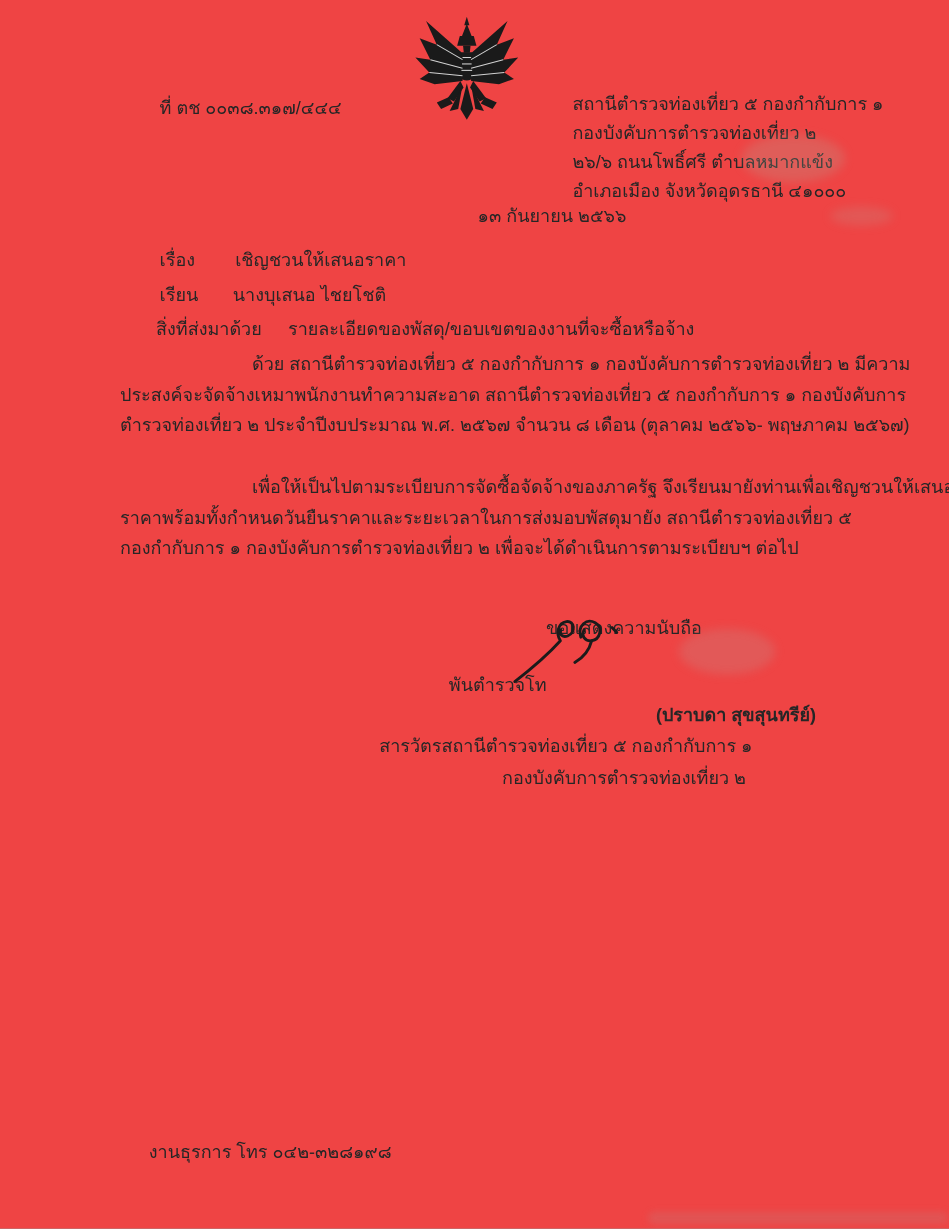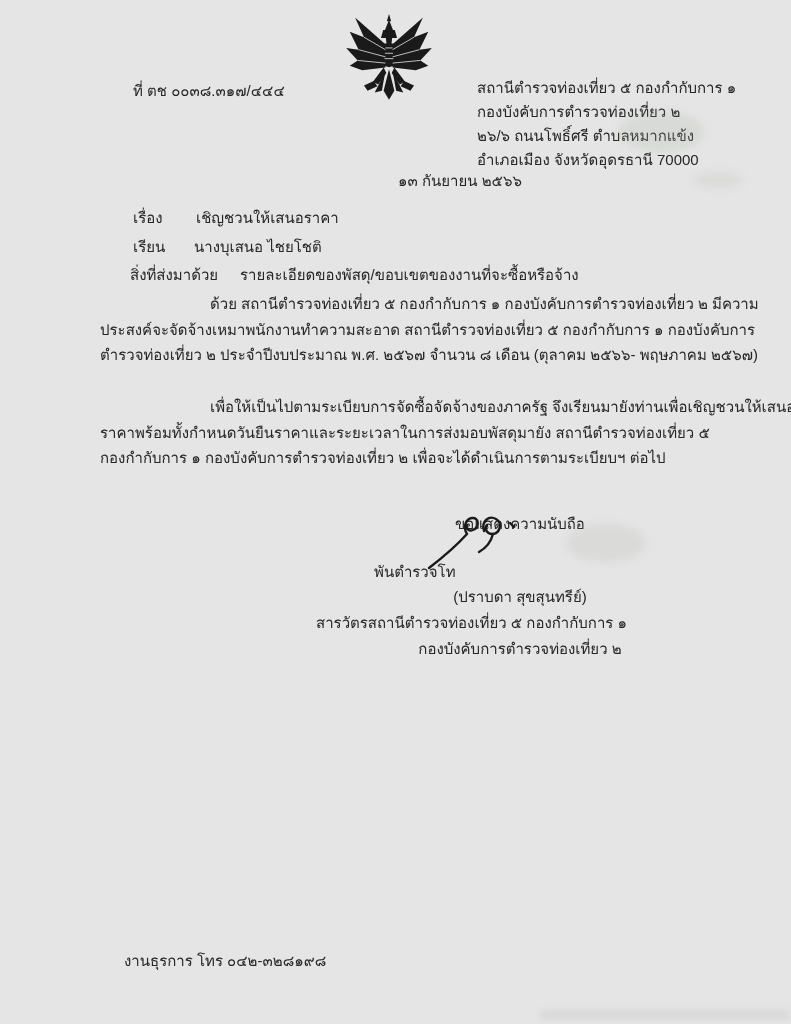--- a/index.html
+++ b/index.html
@@ -1,20 +1,20 @@
 <!DOCTYPE html>
 <html><head>
 <meta charset="utf-8">
 <style>
   html,body{margin:0;padding:0;background:#9a9a9a;}
   .page{
     position:relative;
     width:791px;height:1024px;
     margin:0 auto;
-    background:#e5e5e5;
+    background:#ef4444;
     font-family:"Liberation Sans",sans-serif;
     color:#222;
     overflow:hidden;
   }
   .abs{position:absolute;white-space:nowrap;}
   .txt{font-size:15px;line-height:22px;color:#262626;}
   
   .ref{left:133px;top:80px;}
   
   .emblem{left:344px;top:14px;width:90px;height:100px;}
@@ -33,21 +33,21 @@
   
   .para{left:100px;width:618px;white-space:normal;}
   .para .line{font-size:15px;line-height:25.5px;color:#262626;white-space:nowrap;}
   .para .line.indent{padding-left:110px;}
   .para1{top:291px;}
   .para2{top:394px;}
   
   .salutation{left:360px;top:496px;width:320px;text-align:center;margin-top:17px;}
   .sig{left:426px;top:514px;width:104px;height:60px;}
   .rank{left:374px;top:561px;}
-  .signer{left:360px;top:586px;width:320px;text-align:center;}
+  .signer{left:360px;top:586px;width:320px;text-align:right;font-weight:bold;}
   .pos1{left:316px;top:612px;width:380px;}
   .pos2{left:330px;top:638px;width:380px;text-align:center;}
   
   .footer{left:124px;top:950px;}
   
   .smudge{position:absolute;border-radius:50%;filter:blur(4px);pointer-events:none;}
   .sm1{left:618px;top:112px;width:86px;height:40px;background:rgba(170,180,165,0.22);}
   .sm2{left:692px;top:172px;width:52px;height:16px;background:rgba(170,178,168,0.18);}
   .sm3{left:566px;top:524px;width:80px;height:38px;background:rgba(175,175,170,0.20);}
   .sm4{left:540px;top:1010px;width:250px;height:10px;background:rgba(160,160,160,0.18);filter:blur(3px);border-radius:6px;}
@@ -95,21 +95,21 @@
         <path d="M45 50 L55 50"></path>
     </g>
   </svg>
 
   <div class="abs txt ref">ที่ ตช ๐๐๓๘.๓๑๗/๔๔๔</div>
 
   <div class="abs addr">
     <div>สถานีตำรวจท่องเที่ยว ๕ กองกำกับการ ๑</div>
     <div>กองบังคับการตำรวจท่องเที่ยว ๒</div>
     <div>๒๖/๖ ถนนโพธิ์ศรี ตำบลหมากแข้ง</div>
-    <div>อำเภอเมือง จังหวัดอุดรธานี 70000</div>
+    <div>อำเภอเมือง จังหวัดอุดรธานี ๔๑๐๐๐</div>
   </div>
 
   <div class="abs txt date">๑๓  กันยายน  ๒๕๖๖</div>
 
   <div class="abs txt lbl-subject">เรื่อง</div>
   <div class="abs txt val-subject">เชิญชวนให้เสนอราคา</div>
 
   <div class="abs txt lbl-to">เรียน</div>
   <div class="abs txt val-to">นางบุเสนอ ไชยโชติ</div>
 

